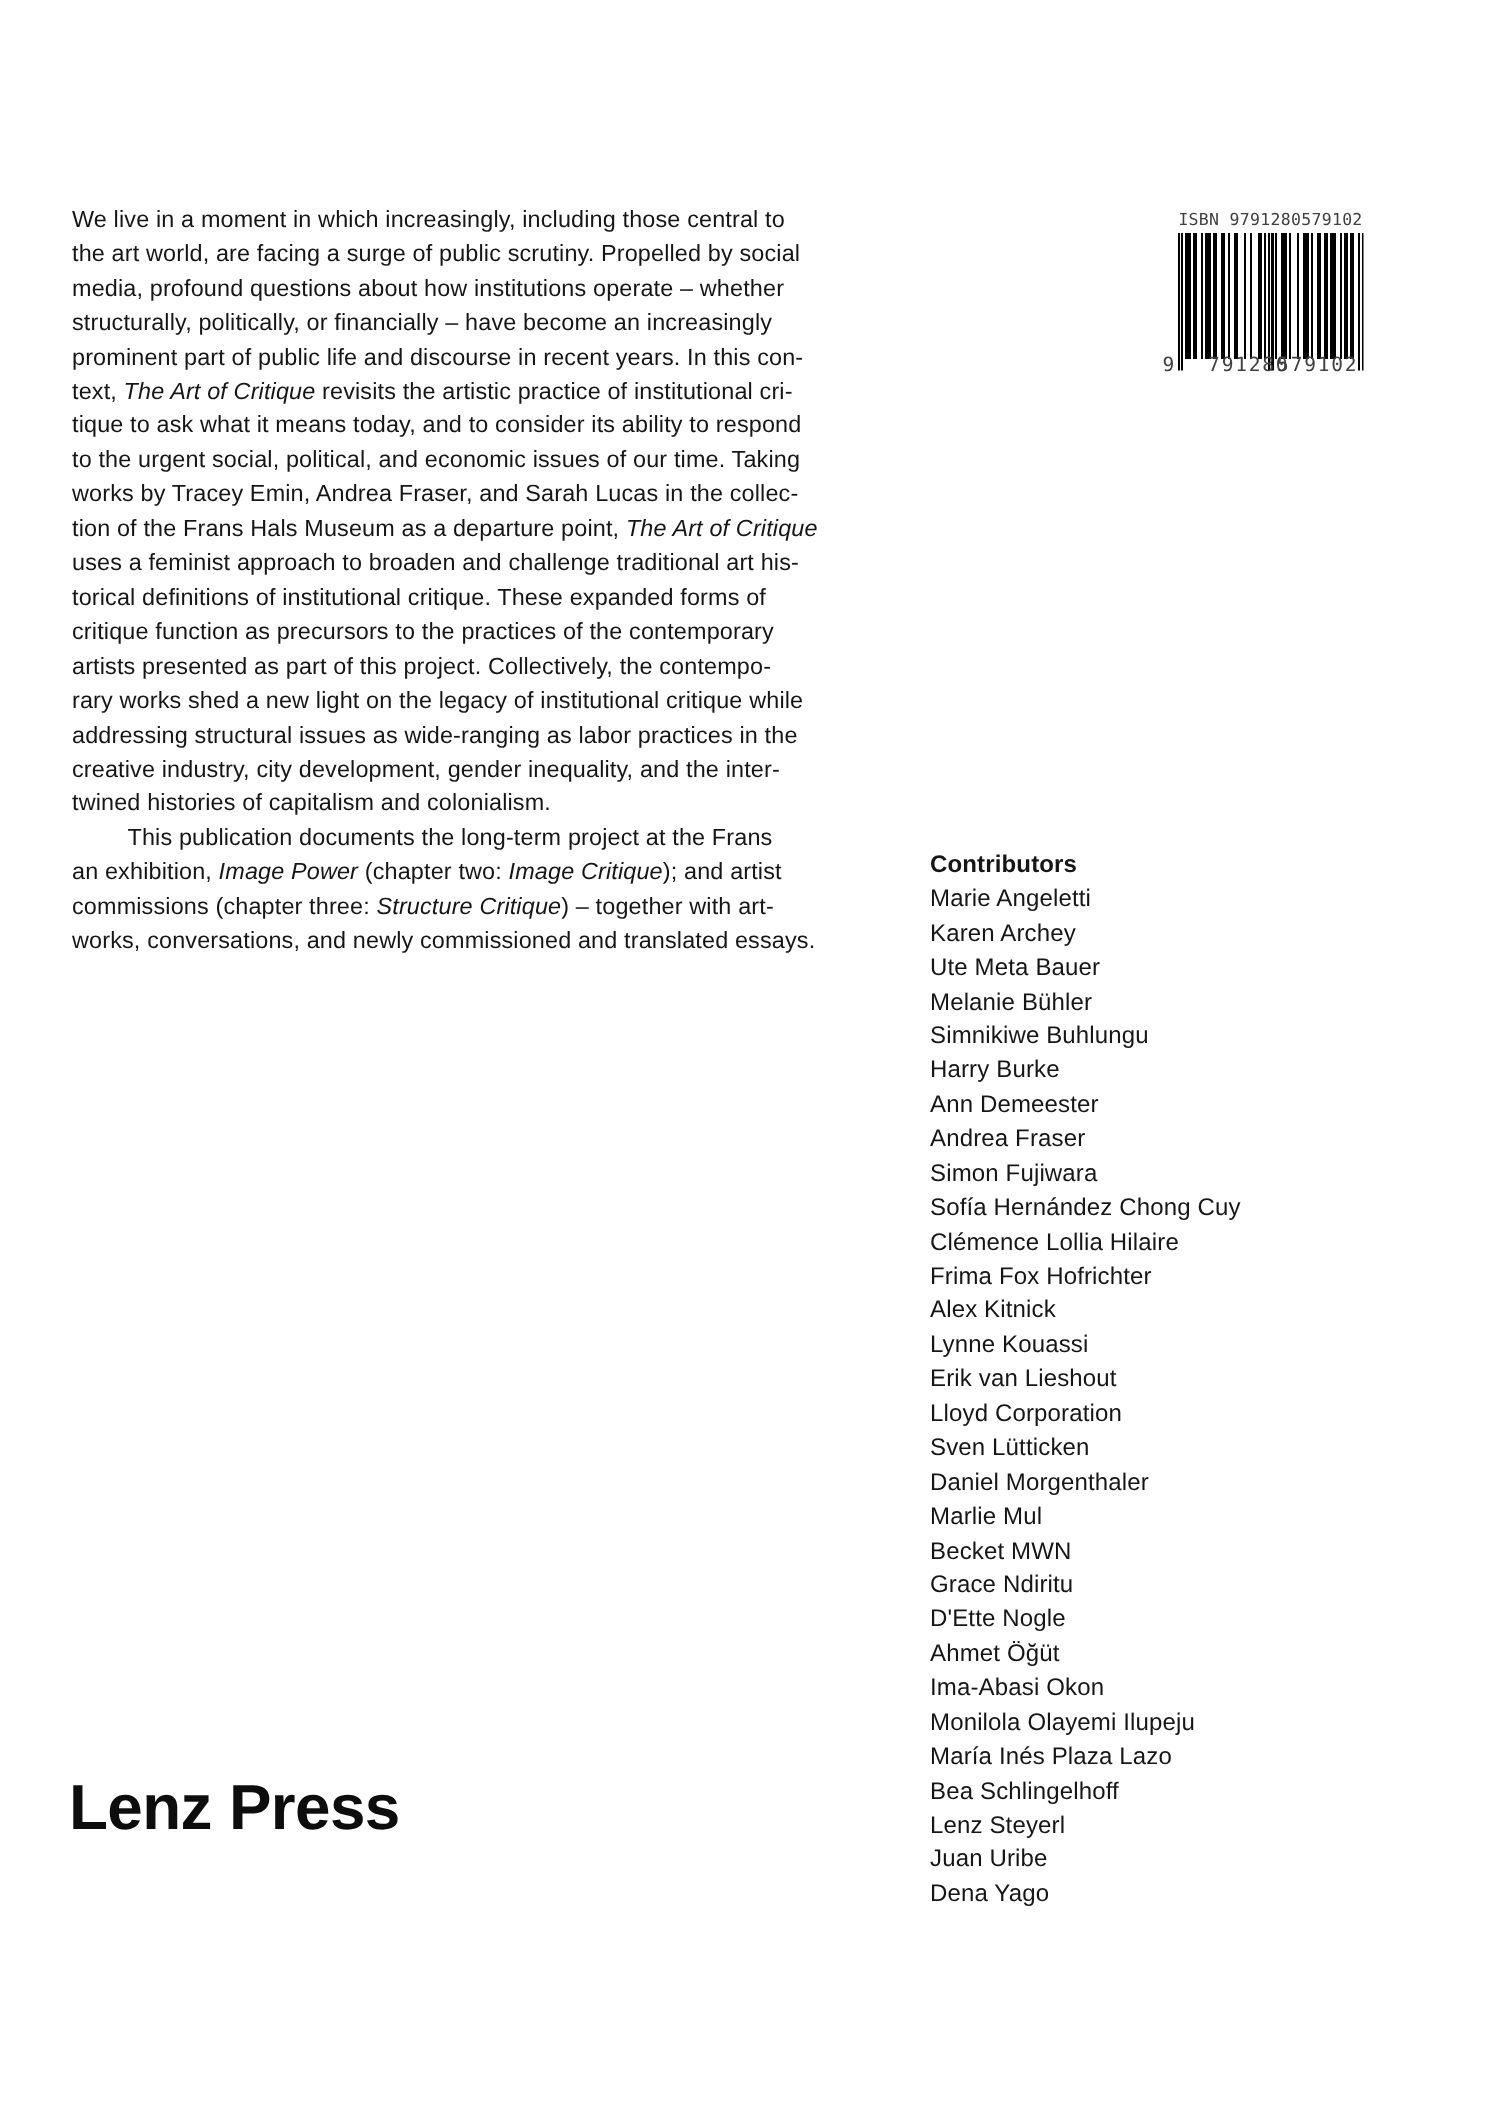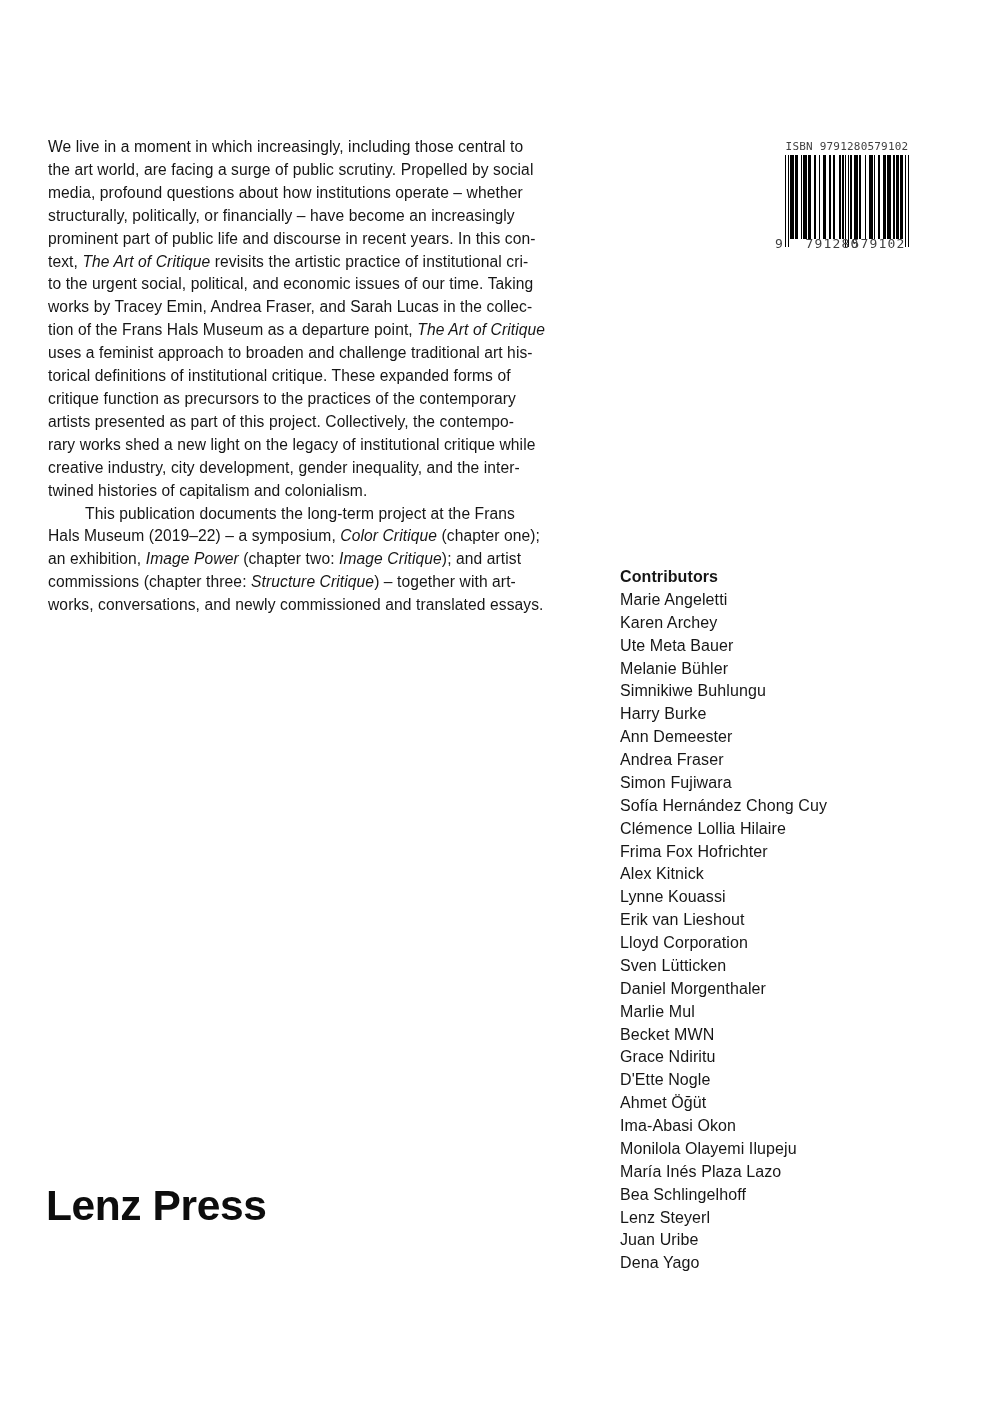--- a/index.html
+++ b/index.html
@@ -91,34 +91,35 @@
 <div class="page">
 
   <div class="description">
     <div class="para1">
         <div class="tline"><span>We live in a moment in which increasingly, including those central to</span></div>
         <div class="tline"><span>the art world, are facing a surge of public scrutiny. Propelled by social</span></div>
         <div class="tline"><span>media, profound questions about how institutions operate – whether</span></div>
         <div class="tline"><span>structurally, politically, or financially – have become an increasingly</span></div>
         <div class="tline"><span>prominent part of public life and discourse in recent years. In this con-</span></div>
         <div class="tline"><span>text, </span><i>The Art of Critique</i><span> revisits the artistic practice of institutional cri-</span></div>
+        <div class="tline"><span>tique to ask what it means today, and to consider its ability to respond</span></div>
         <div class="tline"><span>to the urgent social, political, and economic issues of our time. Taking</span></div>
         <div class="tline"><span>works by Tracey Emin, Andrea Fraser, and Sarah Lucas in the collec-</span></div>
         <div class="tline"><span>tion of the Frans Hals Museum as a departure point, </span><i>The Art of Critique</i></div>
         <div class="tline"><span>uses a feminist approach to broaden and challenge traditional art his-</span></div>
         <div class="tline"><span>torical definitions of institutional critique. These expanded forms of</span></div>
         <div class="tline"><span>critique function as precursors to the practices of the contemporary</span></div>
         <div class="tline"><span>artists presented as part of this project. Collectively, the contempo-</span></div>
         <div class="tline"><span>rary works shed a new light on the legacy of institutional critique while</span></div>
+        <div class="tline"><span>addressing structural issues as wide-ranging as labor practices in the</span></div>
         <div class="tline"><span>creative industry, city development, gender inequality, and the inter-</span></div>
         <div class="tline"><span>twined histories of capitalism and colonialism.</span></div>
       </div>
     <div class="para2">
         <div class="tline"><span>This publication documents the long-term project at the Frans</span></div>
-        <div class="tline"><span>Hals Museum (2019–22) – a symposium, </span><i>Color Critique</i><span> (chapter one);</span></div>
         <div class="tline"><span>an exhibition, </span><i>Image Power</i><span> (chapter two: </span><i>Image Critique</i><span>); and artist</span></div>
         <div class="tline"><span>commissions (chapter three: </span><i>Structure Critique</i><span>) – together with art-</span></div>
         <div class="tline"><span>works, conversations, and newly commissioned and translated essays.</span></div>
       </div>
   </div>
 
   <div class="barcode-block">
     <div class="isbn-label">ISBN 9791280579102</div>
     <div class="barcode-body">
       <svg id="barcode-svg" width="124" height="92" viewBox="0 0 124 92" shape-rendering="crispEdges">

